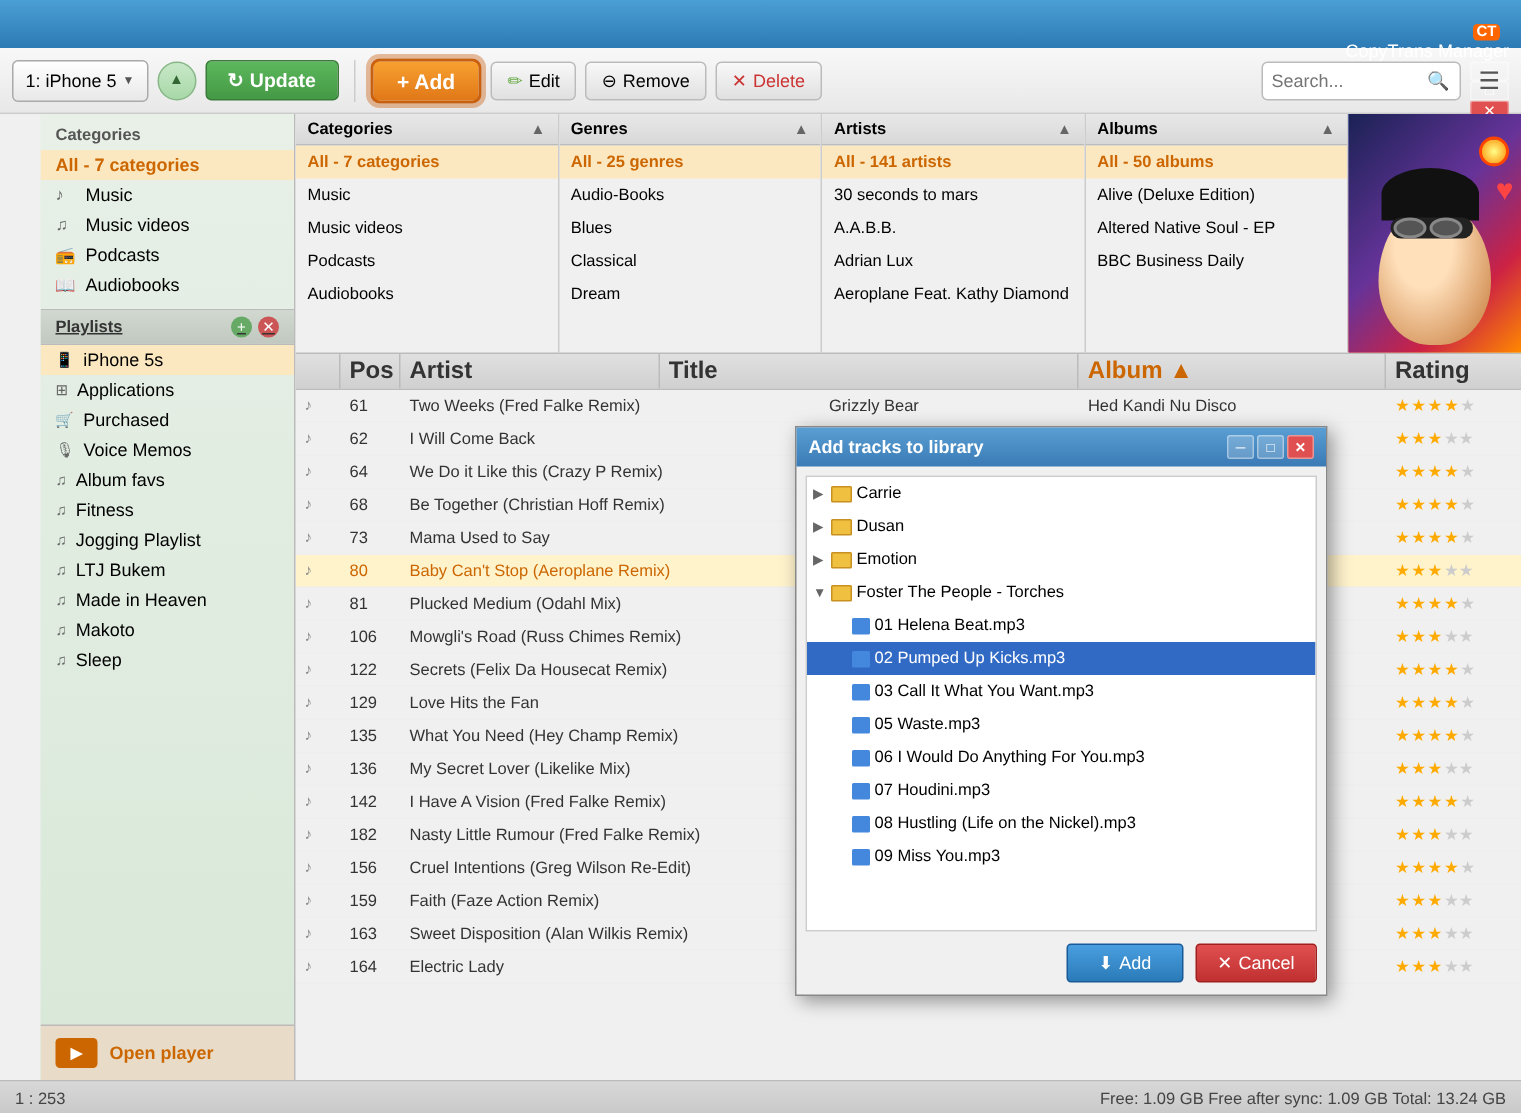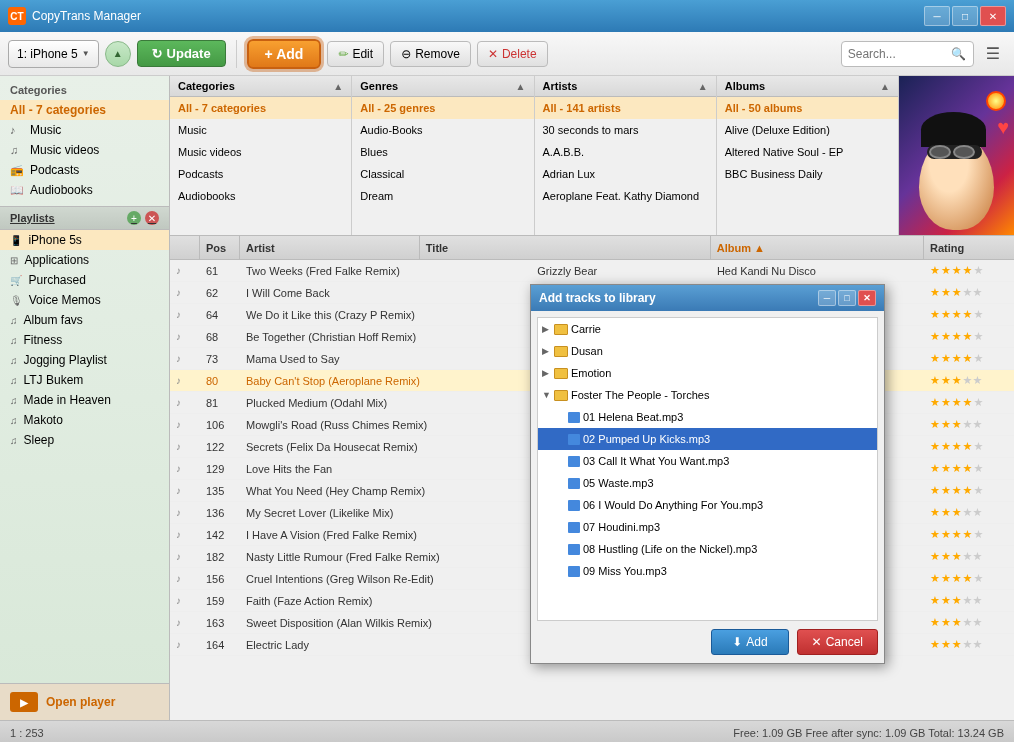--- a/index.html
+++ b/index.html
@@ -3,25 +3,26 @@
   <meta charset="utf-8">
   <style>
     * { box-sizing: border-box; margin: 0; padding: 0; }
     body { font-family: 'Segoe UI', Arial, sans-serif; font-size: 12px; background: #f0f0f0; width: 1014px; height: 742px; overflow: hidden; }
 
     
     #titlebar {
       background: linear-gradient(to bottom, #4a9fd4, #2d7ab5);
       height: 30px;
       display: flex;
-      align-items: center;
+      align-items: flex-end;
       padding: 16px 8px;
       color: white;
       font-size: 12px;
       user-select: none;
+      flex-direction: column;
     }
     #titlebar .app-icon {
       width: 18px; height: 18px; margin-right: 6px;
       background: #ff6600; border-radius: 3px;
       display: flex; align-items: center; justify-content: center;
       font-size: 10px; color: white; font-weight: bold;
     }
     #titlebar .title-text { flex: 1; }
     #titlebar .win-btn {
       width: 26px; height: 20px; margin-left: 2px;
@@ -100,21 +101,21 @@
     .search-box input {
       border: none; outline: none; font-size: 12px; width: 100px;
       background: transparent;
     }
     .menu-btn {
       background: none; border: none;
       font-size: 16px; cursor: pointer; color: #555; padding: 2px 6px;
     }
 
     
-    #main { display: flex; height: calc(742px - 30px - 44px - 24px); }
+    #main { display: flex; height: calc(742px - 30px - 44px - 24px); margin-left: 27px; }
 
     
     #sidebar {
       width: 170px;
       background: linear-gradient(to bottom, #e8f0e8, #d8e8d8);
       border-right: 1px solid #bbb;
       display: flex; flex-direction: column;
       overflow: hidden;
     }
     .sidebar-section {
@@ -222,21 +223,21 @@
     
     #track-list { flex: 1; overflow: hidden; display: flex; flex-direction: column; }
     .track-header {
       display: flex; align-items: center;
       background: linear-gradient(to bottom, #e0e0e0, #d0d0d0);
       border-bottom: 1px solid #bbb;
       padding: 0;
       height: 24px;
     }
     .track-header .col {
-      padding: 0 6px; font-size: 11px; font-weight: bold; color: #333;
+      padding: 0 6px; font-size: 16px; font-weight: bold; color: #333;
       border-right: 1px solid #bbb; height: 100%;
       display: flex; align-items: center; cursor: pointer;
     }
     .track-header .col:last-child { border-right: none; }
     .col-type { width: 30px; }
     .col-pos { width: 40px; }
     .col-title { flex: 2.5; }
     .col-artist { flex: 1.5; }
     .col-album { flex: 1.8; }
     .col-rating { width: 90px; }

